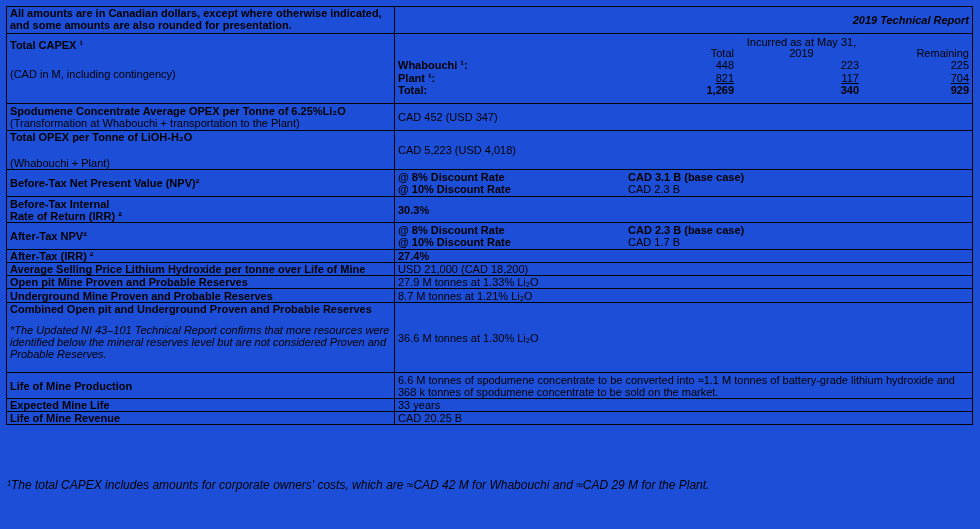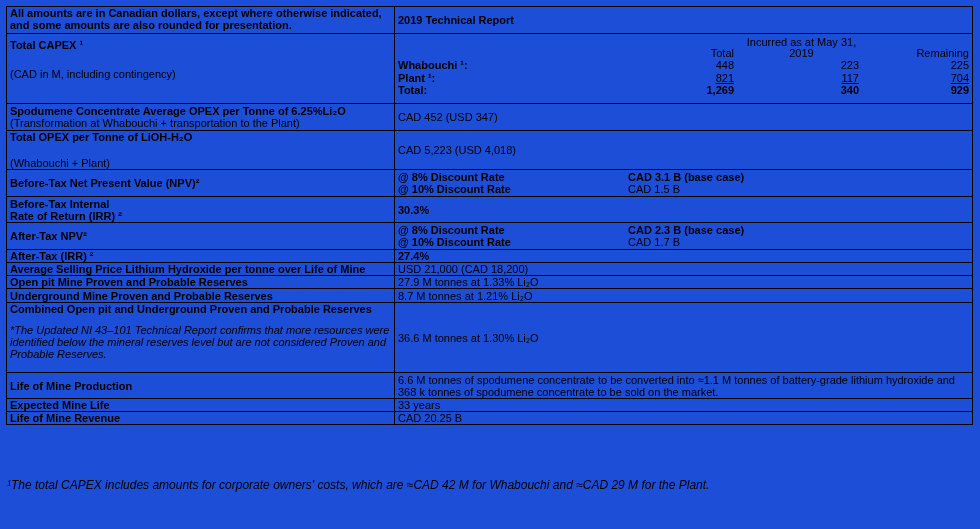--- a/index.html
+++ b/index.html
@@ -16,21 +16,21 @@
   col.c-value { width:578px; }
   td {
     border:1px solid #000; padding:0 3px; vertical-align:middle;
     line-height:12px; overflow:hidden;
   }
   tr.rh27{height:27px} tr.rh70{height:70px} tr.rh39{height:39px}
   tr.rh26{height:26px} tr.rh14{height:14px} tr.rh13{height:13px}
   .b { font-weight:bold; }
   .it { font-style:italic; }
   .top { vertical-align:top; }
-  .center { text-align:left; }
+  .center { text-align:right;font-style:italic; }
   .pad-top { padding-top:5px; }
   .gap17 { margin-top:17px; }
   .gap14 { margin-top:14px; }
   .gap9 { margin-top:9px; }
   
   .capex-grid {
     display:grid; grid-template-columns:1fr 130px 135px 100px;
     padding-top:3px; line-height:12.5px;
   }
   .cg-num { text-align:right; }
@@ -123,21 +123,21 @@
 
     <tr class="rh27">
       <td>
         <span class="b">Before-Tax Net Present Value (NPV)²</span>
       </td>
       <td>
         <div class="rate-grid">
           <span class="b">@ 8% Discount Rate</span>
           <span class="b">CAD 3.1 B (base case)</span>
           <span class="b">@ 10% Discount Rate</span>
-          <span>CAD 1.5 B</span>
+          <span>CAD 2.3 B</span>
         </div>
       </td>
     </tr>
 
     <tr class="rh26">
       <td>
         <div class="b">Before-Tax Internal</div>
         <div class="b">Rate of Return (IRR) ²</div>
       </td>
       <td>

